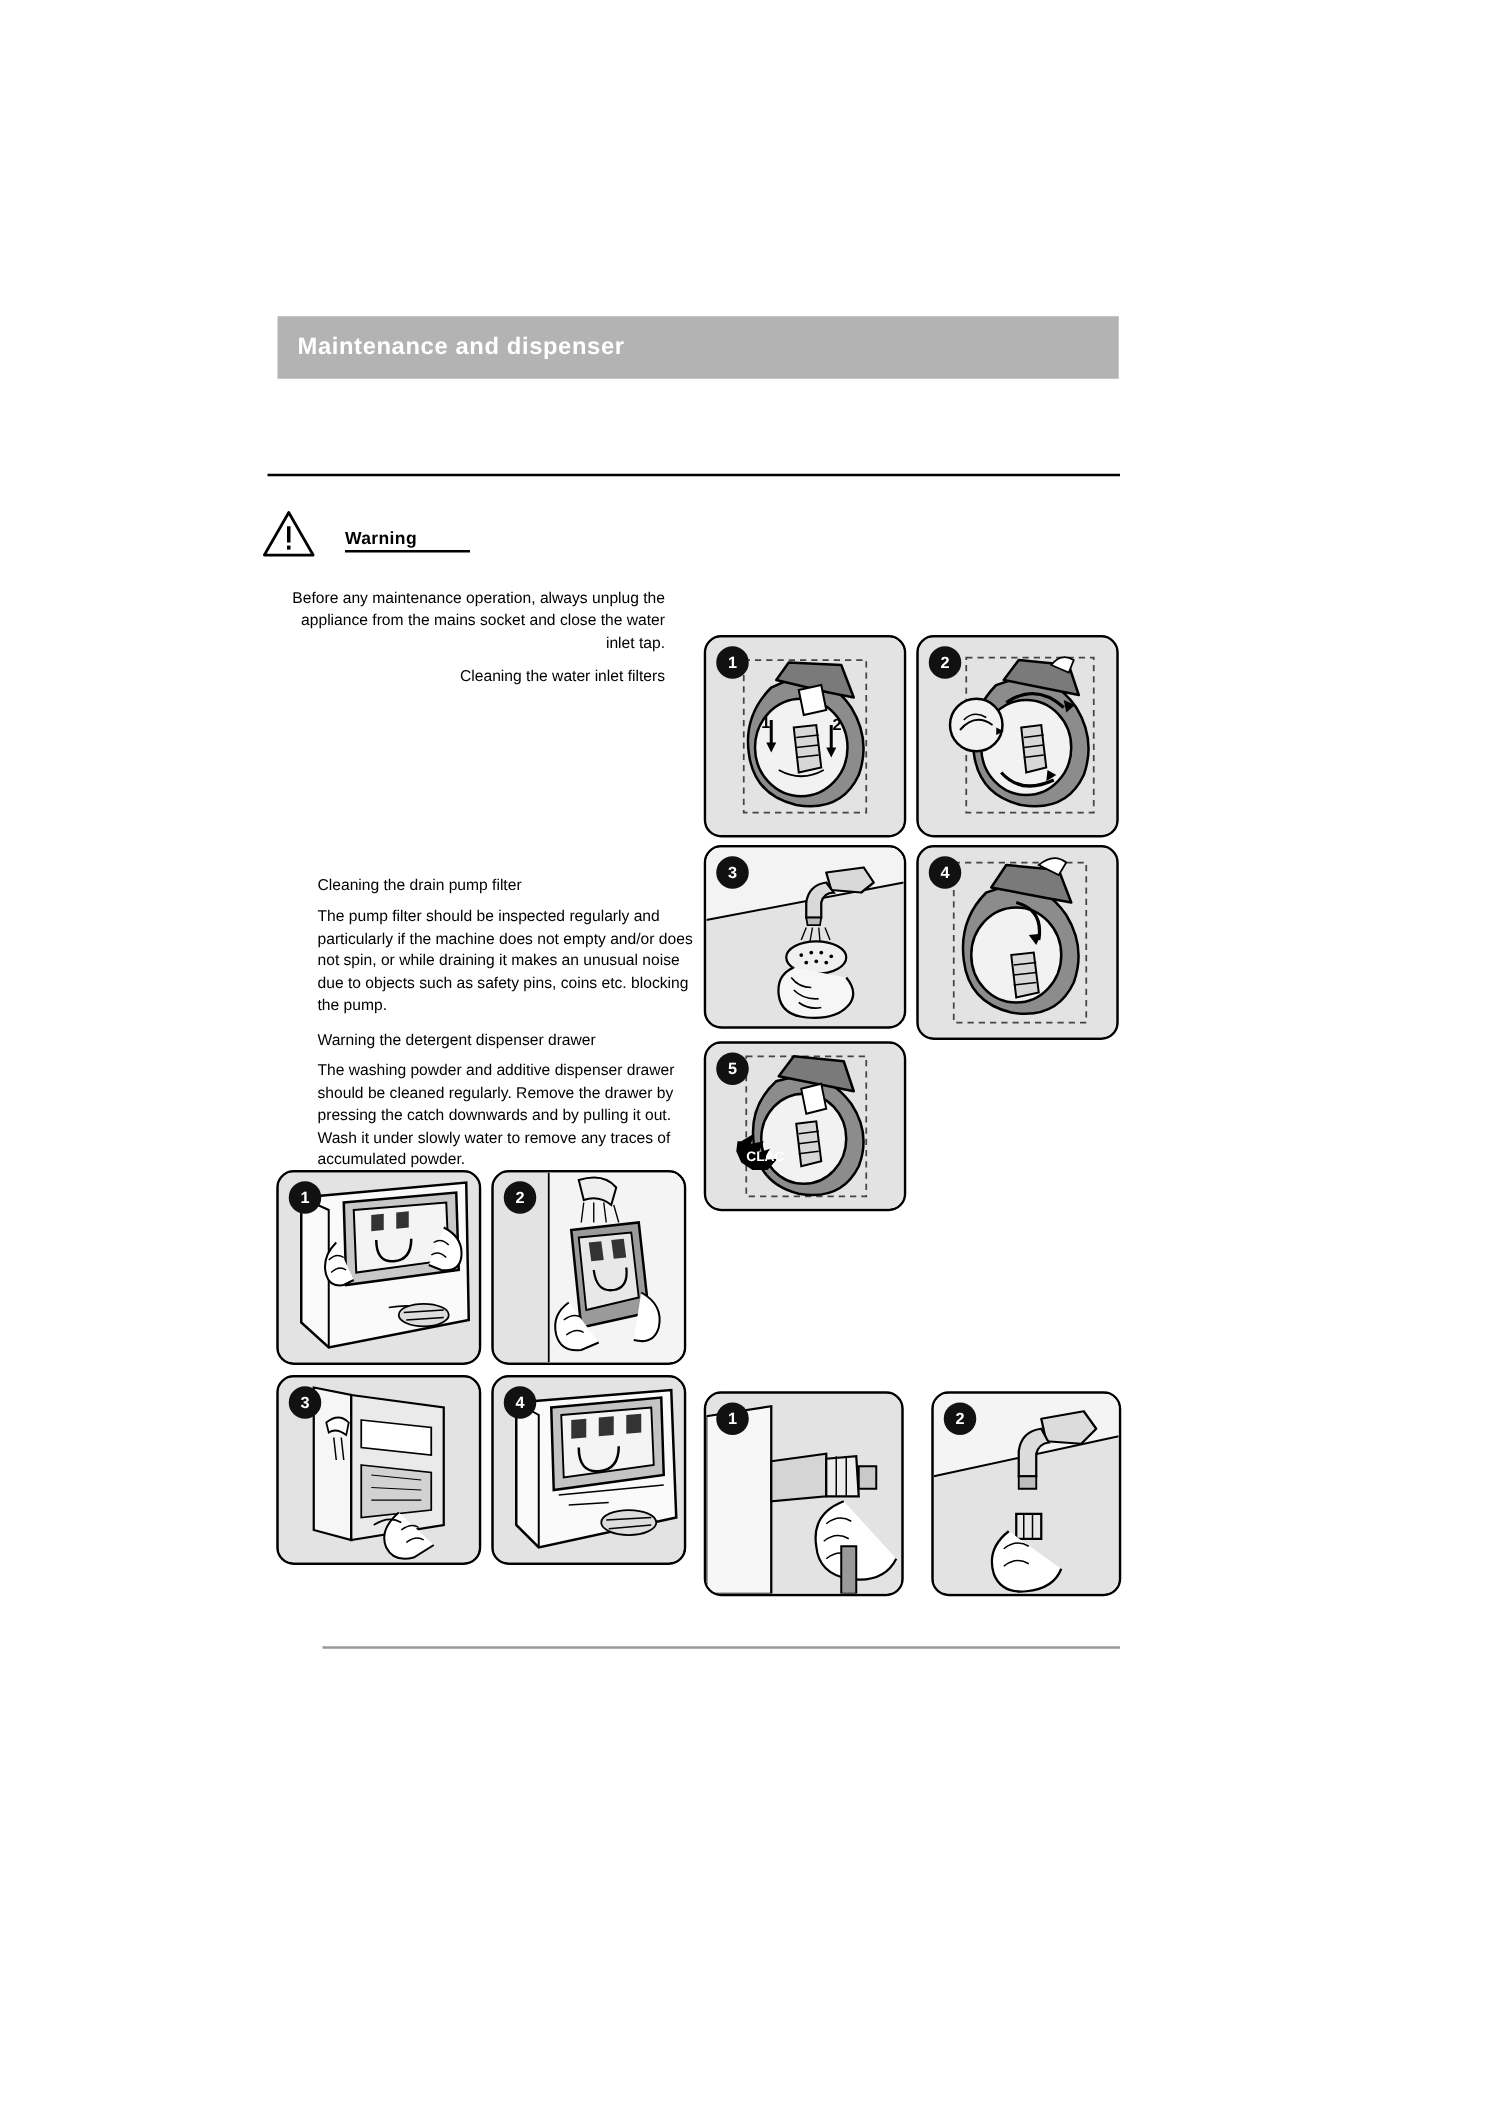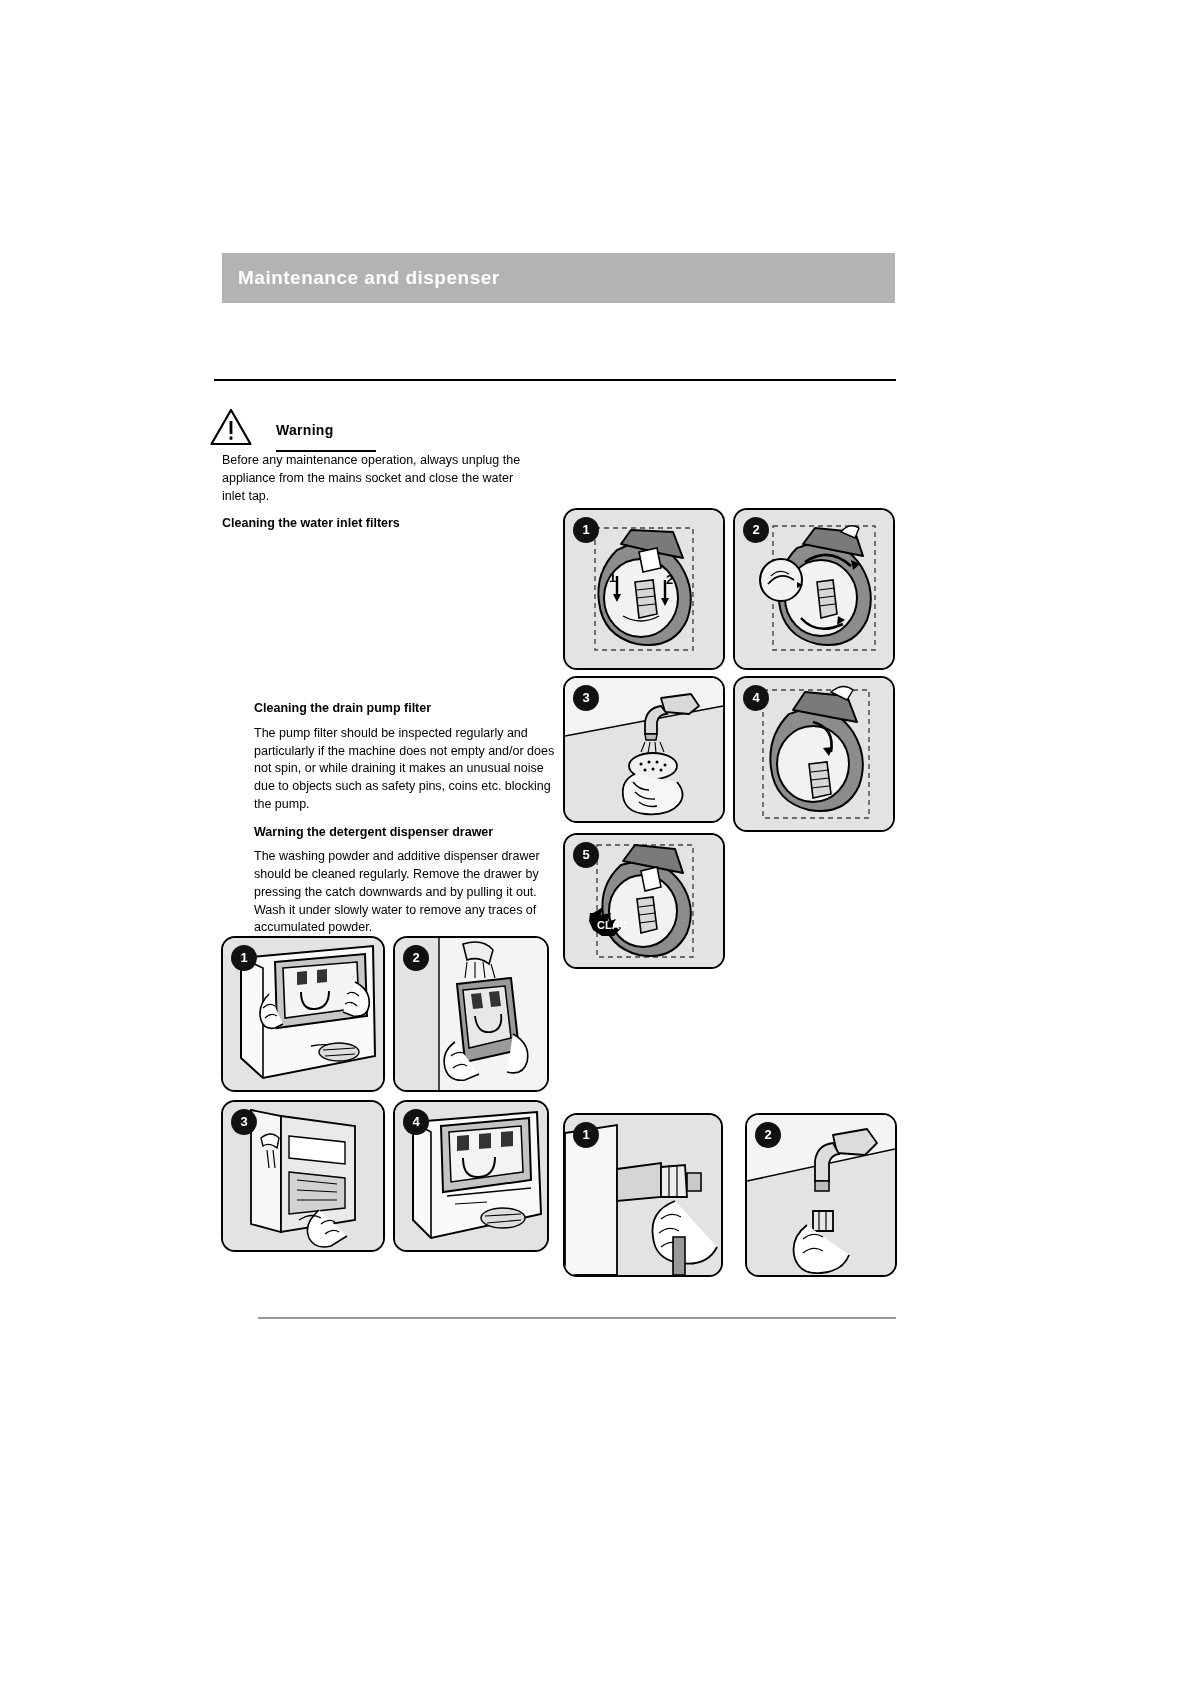--- a/index.html
+++ b/index.html
@@ -69,35 +69,35 @@
     height: 38px;
   }
   .warn-label {
     position: absolute;
     left: 66px;
     top: 14px;
     font-size: 14px;
     font-weight: bold;
     letter-spacing: .3px;
     border-bottom: 2px solid #000;
-    padding-bottom: 12px;
+    padding-bottom: 2px;
     min-width: 100px;
   }
 
   
   .body-text {
     position: absolute;
     font-size: 12.5px;
     line-height: 1.42;
     color: #000;
   }
   .body-text p { margin: 0 0 10px 0; }
-  .body-text .hdg { font-weight: bold; margin: 0 0 7px 0; }
-
-  #text-col-left  { left: 222px; top: 452px; width: 310px; }
+  .body-text .hdg { font-weight: normal; margin: 0 0 7px 0; }
+
+  #text-col-left  { left: 222px; top: 470px; width: 310px; text-align: right; }
   #text-col-lower { left: 222px; top: 700px; width: 310px; margin-left: 32px; }
 
   
   .panel {
     position: absolute;
     background: #e3e3e3;
     border: 2px solid #000;
     border-radius: 14px;
     overflow: hidden;
   }

